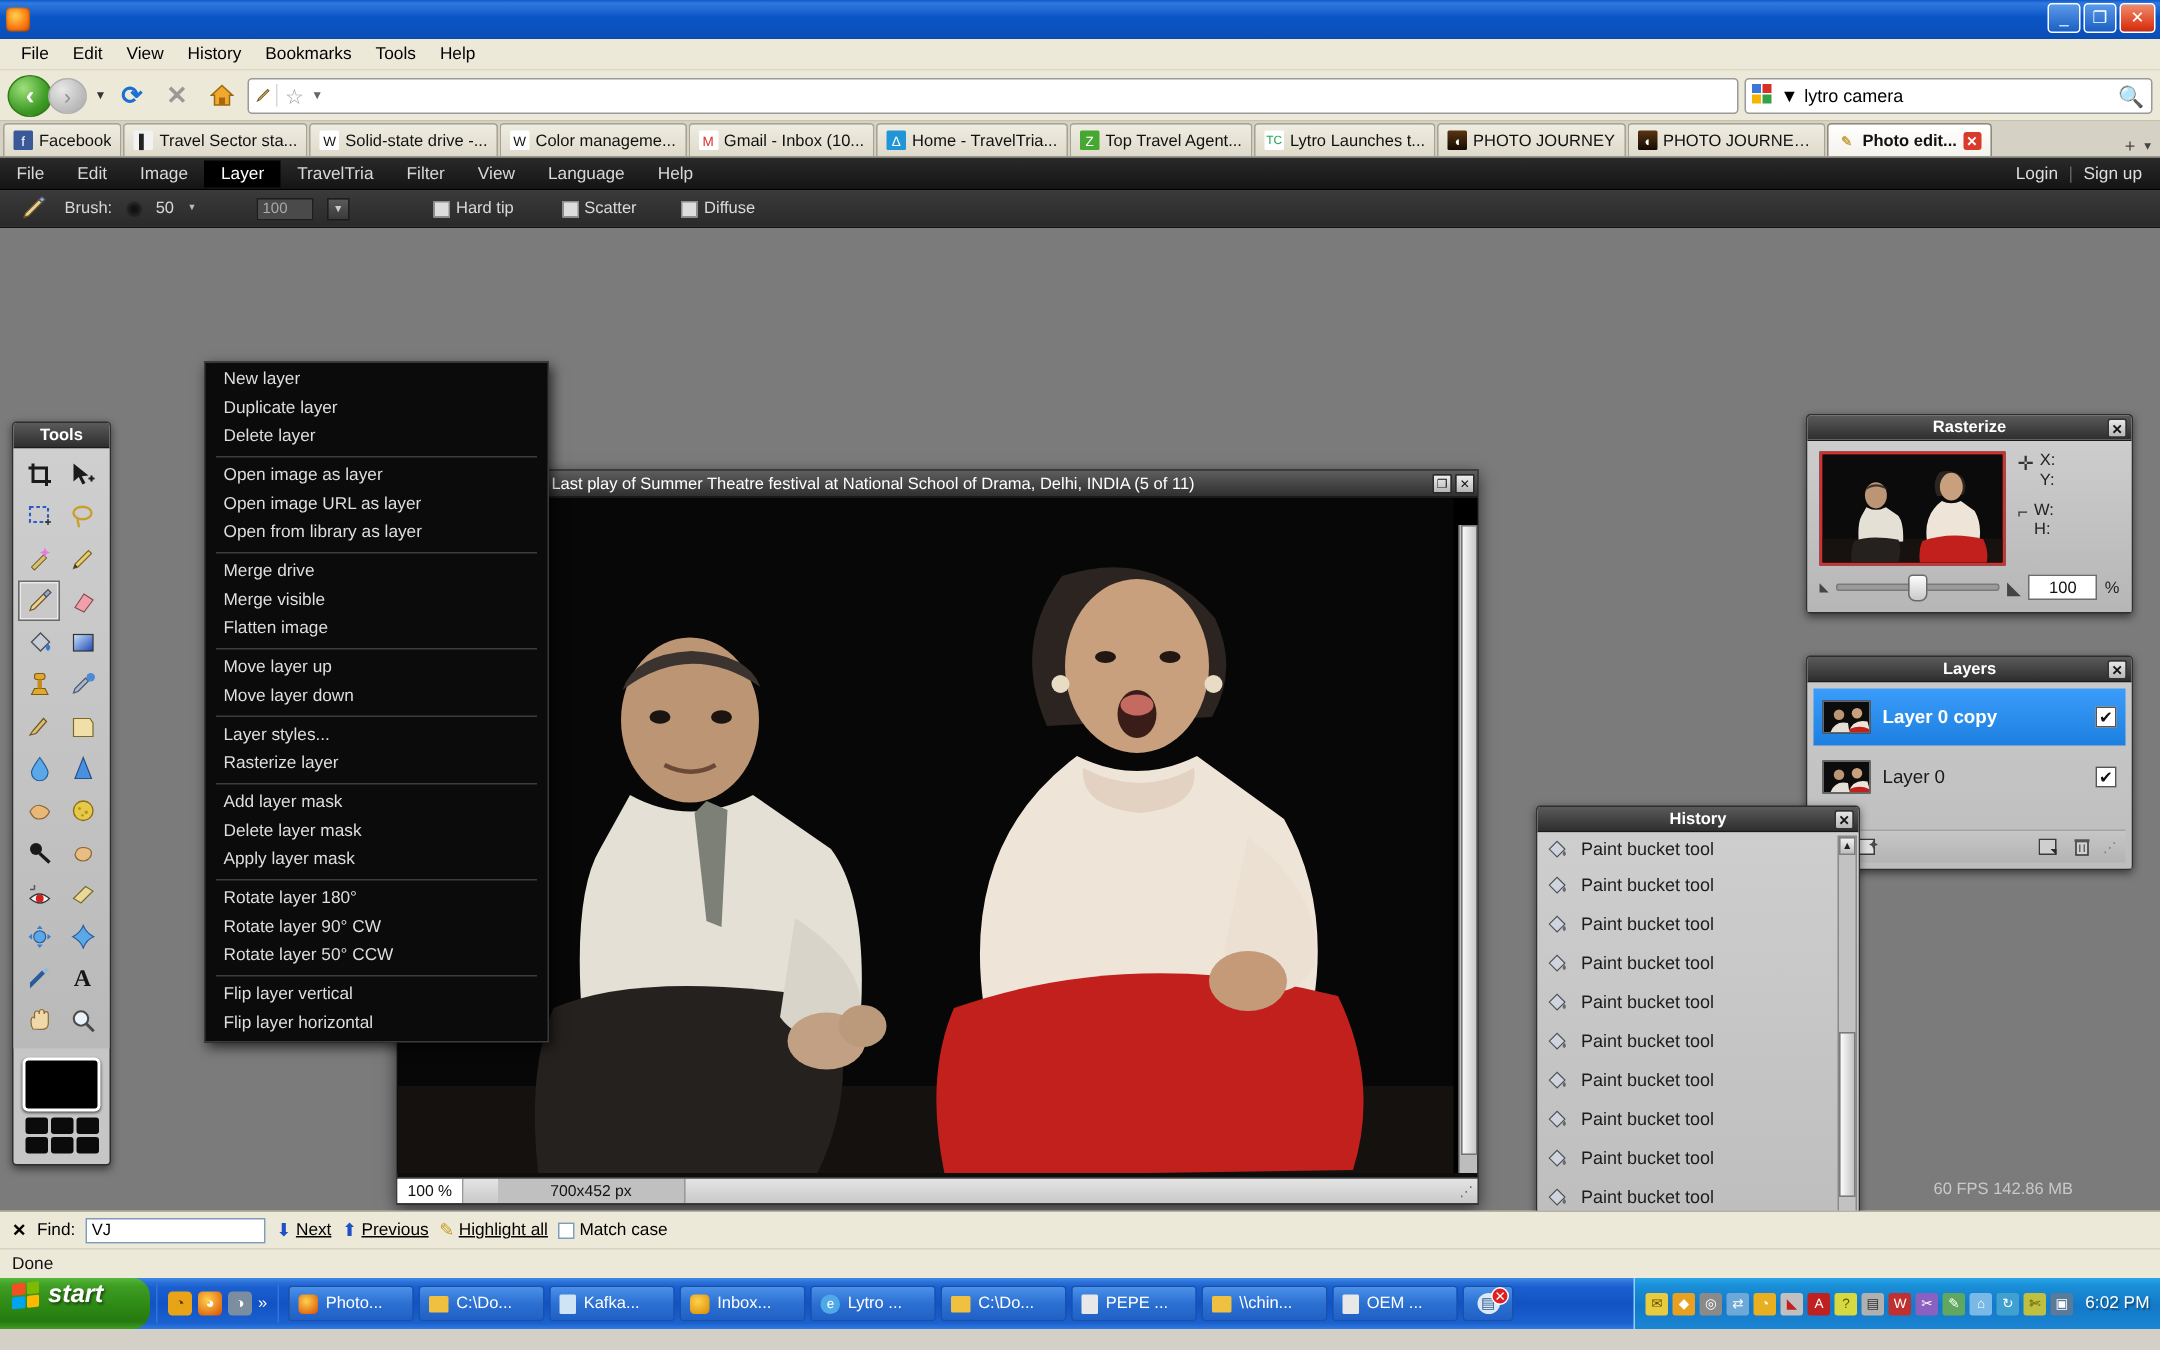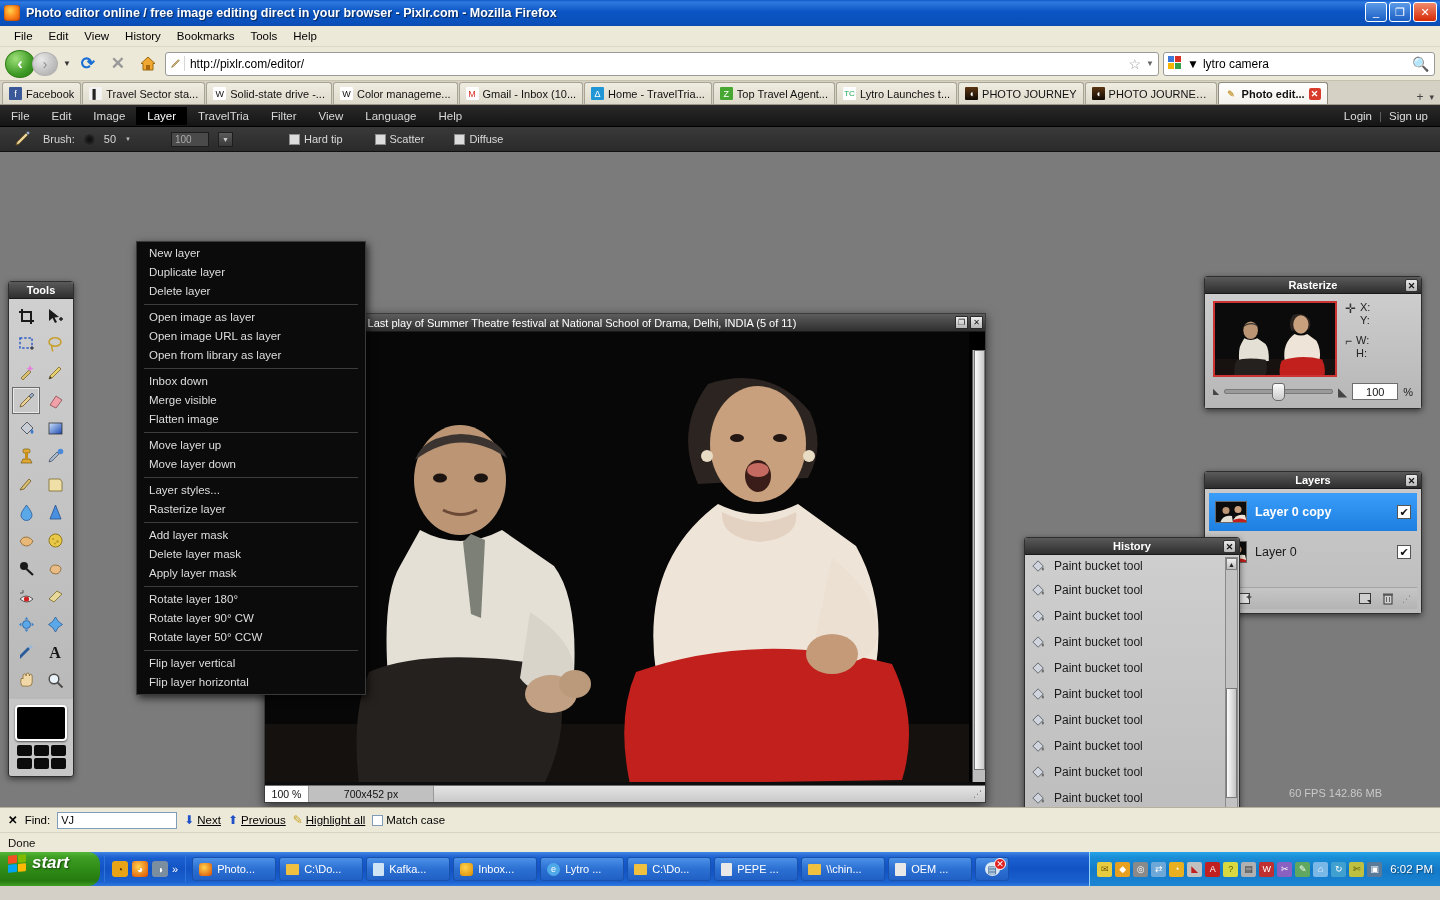--- a/index.html
+++ b/index.html
@@ -189,21 +189,21 @@
   #canvas-area{position:relative;width:100%;height:450px;overflow:hidden;background:#000;}
   #photo{position:absolute;left:0;top:0;width:704px;height:452px;}
   #vscroll{position:absolute;right:0;top:18px;width:13px;height:450px;background:#bdbdbd;border-left:1px solid #555;}
   #vscroll .thumbv{position:absolute;top:0;left:1px;width:11px;height:420px;background:linear-gradient(to right,#fafafa,#c8c8c8);border:1px solid #777;}
   #imgwin-status{
     position:absolute;bottom:0;left:0;height:17px;width:100%;
     background:linear-gradient(to bottom,#e4e4e4,#c9c9c9);display:flex;align-items:center;
     font-size:10.5px;color:#111;border-top:1px solid #6c6c6c;
   }
   #imgwin-status .z{width:44px;background:#fff;height:100%;display:flex;align-items:center;justify-content:center;border-right:1px solid #999;}
-  #imgwin-status .d{width:125px;height:100%;display:flex;align-items:center;justify-content:center;background:#c0c0c0;border-right:1px solid #999;}
+  #imgwin-status .d{width:125px;height:100%;display:flex;align-items:center;justify-content:center;background:#c0c0c0;border-right:1px solid #999;margin-left:23px;}
   #imgwin-status .grip{margin-left:auto;margin-right:3px;font-size:9px;color:#666;}
 
   
   .ph-bg{position:absolute;inset:0;background:#070707;}
   .ph-floor{position:absolute;left:0;bottom:0;width:100%;height:60px;background:#15110e;}
 
   
   #navigator{ left:1204px; top:171px; width:218px;}
   #nav-body{padding:7px 8px 8px 8px;background:linear-gradient(to bottom,#cdcdcd,#b6b6b6);display:flex;flex-direction:column;gap:6px;}
   #nav-row{display:flex;gap:8px;}
@@ -214,21 +214,21 @@
   #nav-zoom{display:flex;align-items:center;gap:5px;}
   #nav-slider{flex:1;height:5px;background:#9a9a9a;border:1px solid #7a7a7a;position:relative;border-radius:2px;}
   #nav-knob{position:absolute;left:44%;top:-7px;width:13px;height:18px;background:linear-gradient(to bottom,#fdfdfd,#c9c9c9);
     border:1px solid #6a6a6a;border-radius:3px 3px 5px 5px;}
   #nav-zoomval{width:46px;height:17px;background:#fff;border:1px solid #6d6d6d;font-size:11px;
     display:flex;align-items:center;justify-content:center;color:#111;}
   .tri-s{font-size:8px;color:#444;}
   .tri-b{font-size:12px;color:#444;}
 
   
-  #layers{ left:1204px; top:332px; width:218px;margin-top:34px;}
+  #layers{ left:1204px; top:332px; width:218px;}
   #layers-body{background:linear-gradient(to bottom,#c9c9c9,#bdbdbd);padding:4px;min-height:124px;display:flex;flex-direction:column;}
   .layer-row{
     height:38px;display:flex;align-items:center;gap:8px;padding:0 6px;margin-bottom:2px;
   }
   .layer-row.sel{ background:linear-gradient(to bottom,#3a9dfa,#1d7fe0); color:#fff;}
   .layer-thumb{width:32px;height:22px;border:1px solid #666;background:#111;position:relative;overflow:hidden;}
   .layer-name{flex:1;font-size:12.5px;color:#1a1a1a;}
   .layer-row.sel .layer-name{color:#fff;font-weight:bold;}
   .layer-chk{width:14px;height:14px;background:#fff;border:1px solid #555;display:flex;align-items:center;justify-content:center;font-size:11px;color:#111;}
   #layers-footer{
@@ -300,21 +300,20 @@
   .trayico{width:15px;height:15px;border-radius:2px;display:flex;align-items:center;justify-content:center;font-size:9px;color:#fff;}
   #clock{color:#fff;font-size:11.5px;padding-left:5px;text-shadow:1px 1px 1px rgba(0,0,0,.4);}
 
   .figure{position:absolute;}
 </style>
 </head>
 <body>
 
 <div id="win-titlebar">
   <div id="win-icon"></div>
-  <div id="win-title">Photo editor online / free image editing direct in your browser - Pixlr.com - Mozilla Firefox</div>
   <div id="win-btns">
     <div class="wbtn">_</div>
     <div class="wbtn">❐</div>
     <div class="wbtn close">✕</div>
   </div>
 </div>
 
 <div id="ff-menubar">
   <div class="mi">File</div>
   <div class="mi">Edit</div>
@@ -340,21 +339,20 @@
       <path d="M8 1 L15 7.5 L13 7.5 L13 14 L3 14 L3 7.5 L1 7.5 Z" fill="#f0a830" stroke="#9a6a10" stroke-width="1"></path>
       <rect x="6" y="9" width="4" height="5" fill="#a8670c"></rect>
     </svg>
   </div>
   <div id="urlbar">
     <div class="favic">
       <svg width="13" height="13" viewBox="0 0 13 13">
           <path d="M2 11 L4 10 L11 3 L10 2 L3 9 Z" fill="#e8c888" stroke="#7a5a20" stroke-width=".8"></path>
         </svg>
     </div>
-    <div id="url-text">http://pixlr.com/editor/</div>
     <div id="star">☆</div>
     <div class="vdrop">▼</div>
   </div>
   <div id="searchbar">
     <div class="g-ico">
       <svg width="14" height="14" viewBox="0 0 14 14">
         <rect x="0" y="0" width="6" height="6" fill="#3b78d8"></rect>
         <rect x="7" y="0" width="6" height="6" fill="#d93025"></rect>
         <rect x="0" y="7" width="6" height="6" fill="#f5b400"></rect>
         <rect x="7" y="7" width="6" height="6" fill="#34a04a"></rect>
@@ -703,21 +701,21 @@
 
   <div id="layer-menu">
     <div class="item">New layer</div>
     <div class="item">Duplicate layer</div>
     <div class="item">Delete layer</div>
     <div class="sep"></div>
     <div class="item">Open image as layer</div>
     <div class="item">Open image URL as layer</div>
     <div class="item">Open from library as layer</div>
     <div class="sep"></div>
-    <div class="item">Inbox down</div>
+    <div class="item">Merge drive</div>
     <div class="item">Merge visible</div>
     <div class="item">Flatten image</div>
     <div class="sep"></div>
     <div class="item">Move layer up</div>
     <div class="item">Move layer down</div>
     <div class="sep"></div>
     <div class="item">Layer styles...</div>
     <div class="item">Rasterize layer</div>
     <div class="sep"></div>
     <div class="item">Add layer mask</div>

